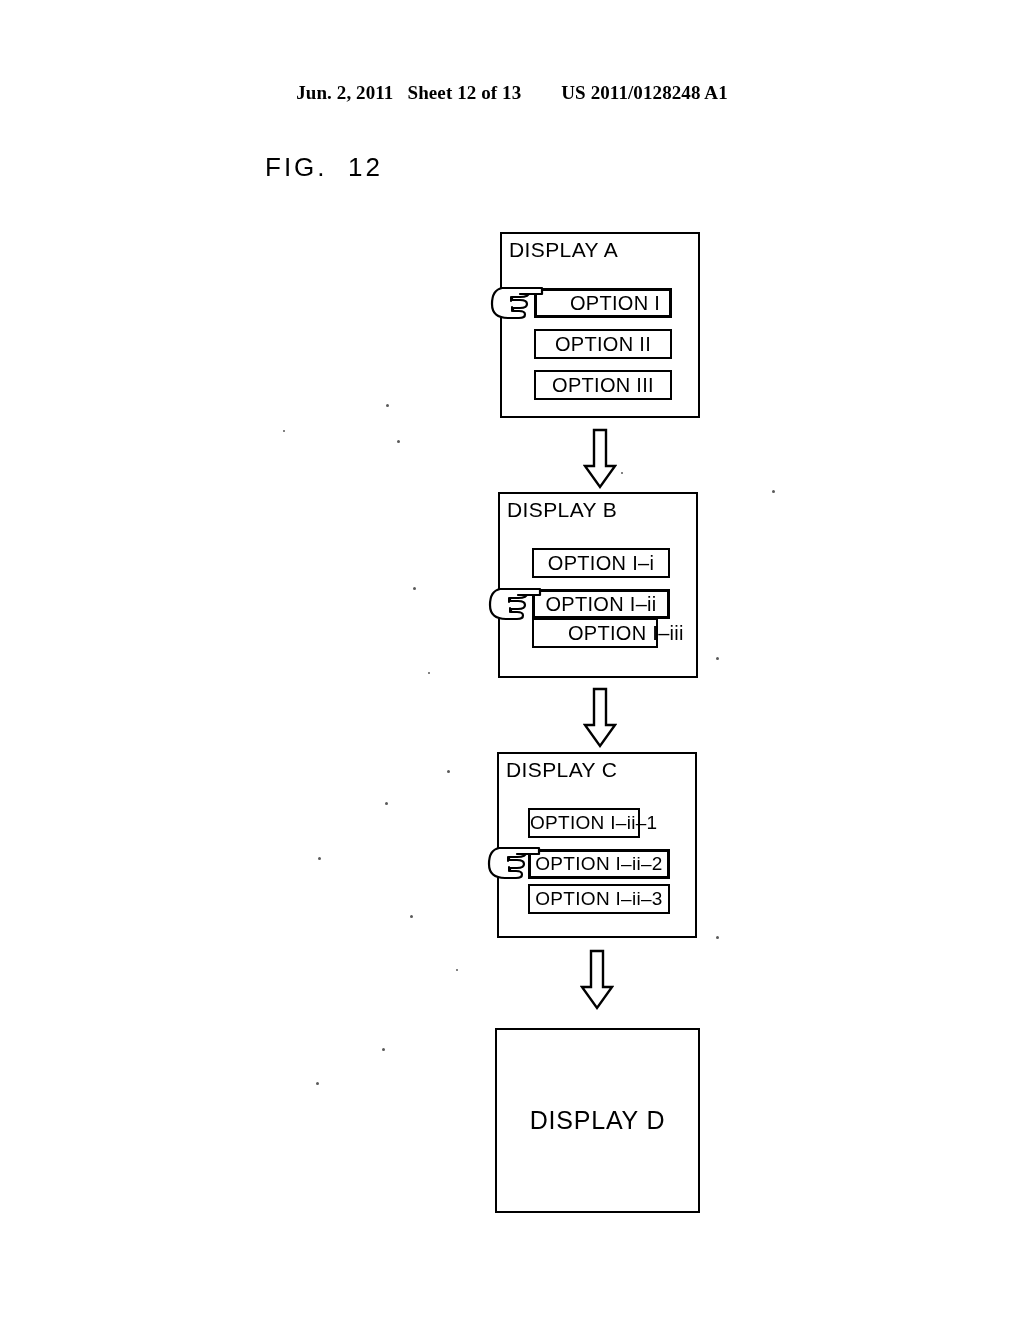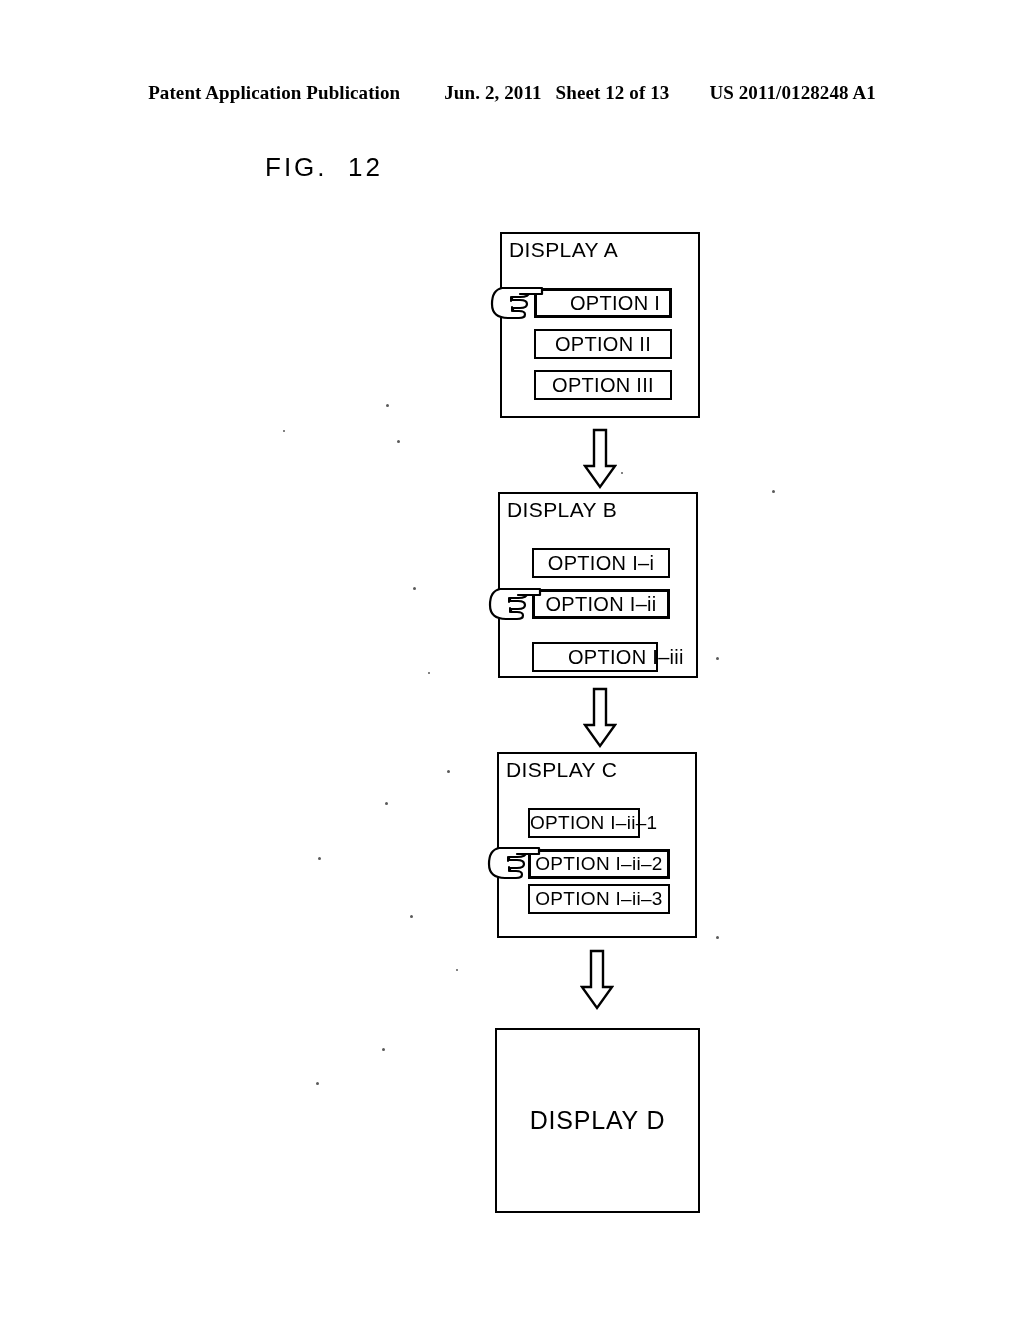--- a/index.html
+++ b/index.html
@@ -113,21 +113,20 @@
   .speck {
     position: absolute;
     background: #5a5a5a;
     border-radius: 50%;
   }
 </style>
 </head>
 <body>
 
 <div class="page-header">
-  <span class="hdr-pub">Patent Application Publication</span>
   <span class="hdr-date">Jun. 2, 2011</span>
   <span class="hdr-sheet">Sheet 12 of 13</span>
   <span class="hdr-number">US 2011/0128248 A1</span>
 </div>
 
 <div class="fig-label">FIG.  12</div>
 
 <div class="display-box" style="left:500px; top:232px; width:200px; height:186px;">
   <div class="display-title">DISPLAY A</div>
   <div class="option selected" style="left:32px; top:54px; width:138px;padding-left:24px;">OPTION I</div>
@@ -151,21 +150,21 @@
 <div class="block-arrow" style="left:583px; top:428px;">
   <svg viewBox="0 0 34 62" width="34" height="62" aria-hidden="true">
     <polygon points="11,2 23,2 23,38 32,38 17,59 2,38 11,38" fill="#ffffff" stroke="#000000" stroke-width="2.4" stroke-linejoin="miter"></polygon>
   </svg>
 </div>
 
 <div class="display-box" style="left:498px; top:492px; width:200px; height:186px;">
   <div class="display-title">DISPLAY B</div>
   <div class="option" style="left:32px; top:54px; width:138px;">OPTION I–i</div>
   <div class="option selected" style="left:32px; top:95px; width:138px;">OPTION I–ii</div>
-  <div class="option" style="left:32px; top:148px; width:126px;padding-left:34px;">OPTION I–iii</div>
+  <div class="option" style="left:32px; top:124px; width:126px;padding-left:34px;">OPTION I–iii</div>
 </div>
 
 <div class="hand-cursor" style="left:484px; top:582px;">
   <svg viewBox="0 0 62 46" width="62" height="46" aria-hidden="true">
     <g fill="#ffffff" stroke="#000000" stroke-width="2.2" stroke-linejoin="round" stroke-linecap="round">
       <path d="M16 7 L34 7 Q43 7 43 11.5 Q43 16 34 16 L26 16 L26 19 L34 19 Q41 19 41 23 Q41 27 34 27 L27 27 L27 30 L33 30 Q39 30 39 33.5 Q39 37 33 37 L22 37 Q6 37 6 23 Q6 9 16 7 Z"></path>
       <path d="M34 7 L56 7 L56 13 L34 13" fill="#ffffff"></path>
     </g>
     <g stroke="#000000" stroke-width="2" stroke-linecap="round">
       <line x1="25" y1="16" x2="25" y2="20"></line>

